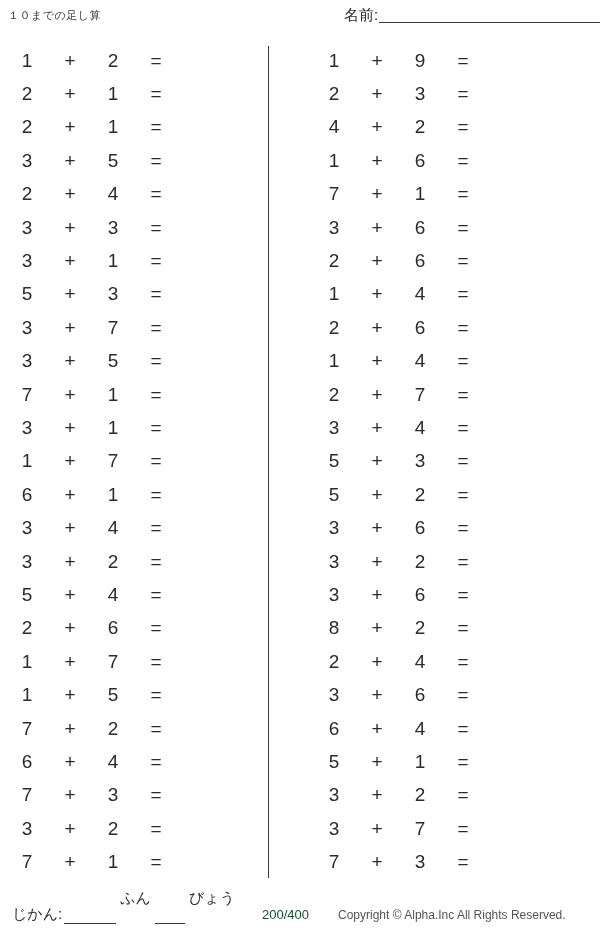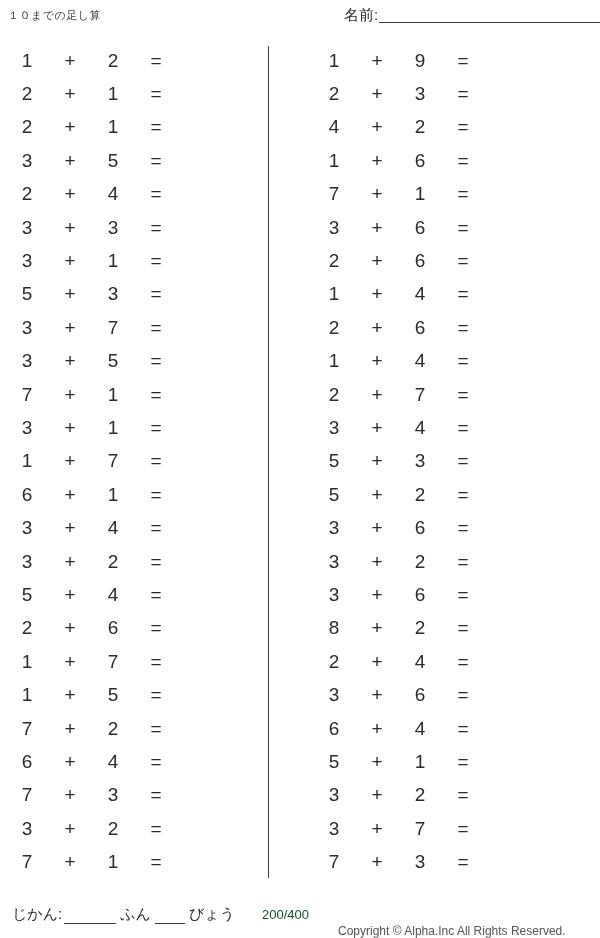--- a/index.html
+++ b/index.html
@@ -128,39 +128,39 @@
     white-space: nowrap;
   }
   .time-label { }
   .blank-line {
     display: inline-block;
     width: 52px;
     border-bottom: 1px solid #3a3a3a;
     height: 16px;
     margin: 0 2px;
   }
-  .time-unit { margin: 0 2px; }
+  .time-unit { margin: 16px 2px; }
   .blank-line2 {
     display: inline-block;
     width: 30px;
     border-bottom: 1px solid #3a3a3a;
     height: 16px;
     margin: 0 2px;
   }
   .count {
     position: absolute;
     left: 262px;
     bottom: 16px;
     font-size: 13px;
     color: #14532d;
   }
   .copyright {
     position: absolute;
     left: 338px;
-    bottom: 0;
+    bottom: 16px;
     font-size: 12px;
     color: #555555;
     white-space: nowrap;
   }
 </style>
 </head>
 <body>
 
 <div class="sheet">
 

